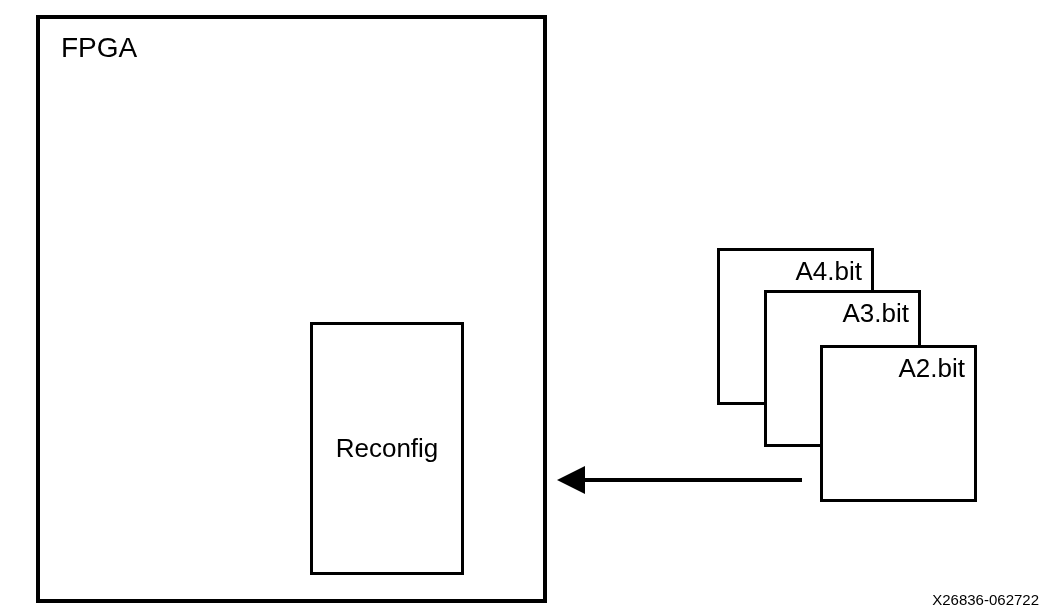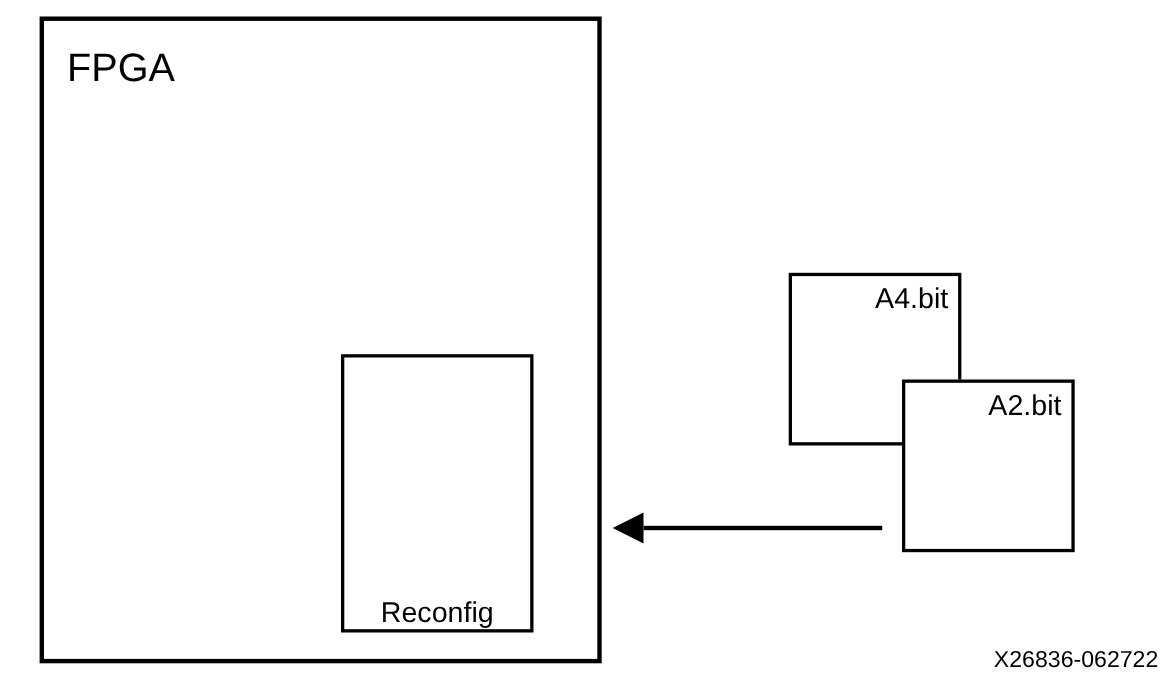--- a/index.html
+++ b/index.html
@@ -22,38 +22,38 @@
     top: 15px;
     width: 511px;
     height: 588px;
     border: 4px solid var(--line, #000000);
     box-sizing: border-box;
     background: var(--bg, #ffffff);
   }
   .fpga-label {
     position: absolute;
     left: 21px;
-    top: 26px;
-    font-size: 36px;
+    top: 12px;
+    font-size: 28px;
     line-height: 34px;
     white-space: nowrap;
   }
   .reconfig-box {
     position: absolute;
     left: 270px;
     top: 303px;
-    width: 175px;
+    width: 154px;
     height: 253px;
     border: 3px solid var(--line, #000000);
     box-sizing: border-box;
     background: var(--bg, #ffffff);
     display: flex;
     flex-direction: column;
     align-items: center;
-    justify-content: flex-end;
+    justify-content: center;
     font-size: 26px;
     line-height: 31px;
     text-align: center;
   }
   .bit-box {
     position: absolute;
     width: 157px;
     height: 157px;
     border: 3px solid var(--line, #000000);
     box-sizing: border-box;
@@ -86,22 +86,22 @@
     top: 466px;
     width: 0;
     height: 0;
     border-top: 14px solid transparent;
     border-bottom: 14px solid transparent;
     border-right: 28px solid var(--line, #000000);
   }
   .figure-id {
     position: absolute;
     top: 591px;
-    right: 7px;
-    font-size: 21px;
+    right: 21px;
+    font-size: 15px;
     line-height: 17px;
     white-space: nowrap;
   }
 </style>
 </head>
 <body>
 
 <div class="canvas" style="--line: #000000; --bg: #ffffff;">
 
   <div class="fpga-box">
@@ -112,20 +112,23 @@
     </div>
   </div>
 
   <div class="arrow-line"></div>
   <div class="arrow-head"></div>
 
   <div class="bit-box bit-a4">
     <div class="bit-label">A4.bit</div>
   </div>
 
+  <div class="bit-box bit-a3">
+    <div class="bit-label">A3.bit</div>
+  </div>
 
   <div class="bit-box bit-a2">
     <div class="bit-label">A2.bit</div>
   </div>
 
 
   <div class="figure-id">X26836-062722</div>
 
 </div>
 

